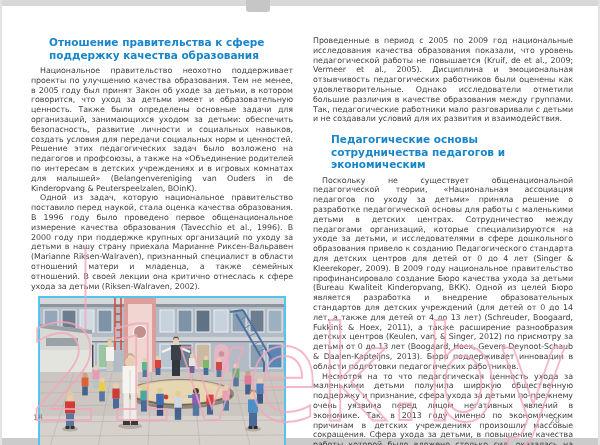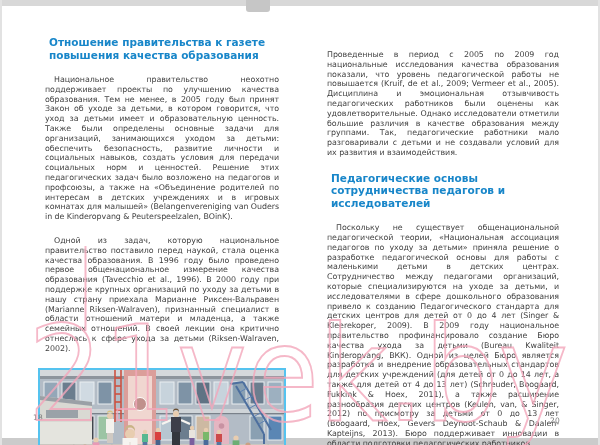--- a/index.html
+++ b/index.html
@@ -19,21 +19,21 @@
   .col{position:absolute;top:36px;}
   .col-left{left:31px;width:262px;}
   .col-right{left:313px;width:260px;}
 
   .heading{
     color:#1886c9;font-weight:bold;font-size:10.5px;line-height:12.5px;
     margin:0 0 5px 18px;letter-spacing:0;
   }
   .col-right .heading{margin-top:9px;}
   p.body{
-    margin:14px;font-size:7.9px;line-height:9.8px;letter-spacing:-0.05px;
+    margin:0;font-size:7.9px;line-height:9.8px;letter-spacing:-0.05px;
     color:#3f3f3f;text-align:justify;text-indent:9px;
   }
   p.body.no-indent{text-indent:0;}
 
   
   .photo-frame{
     margin:5px 0 0 7px;width:244px;height:148px;
     border:2px solid #55c3ef;background:#cbc6bf;
   }
   .photo-frame svg{display:block;}
@@ -50,21 +50,21 @@
 </head>
 <body>
 
 <div class="edge-top"></div>
 <div class="edge-top-notch"></div>
 <div class="edge-bottom"></div>
 <div class="edge-left"></div>
 <div class="edge-right"></div>
 
 <div class="col col-left">
-  <h2 class="heading">Отношение правительства к газете повышения качества образования</h2>
+  <h2 class="heading">Отношение правительства к сфере поддержку качества образования</h2>
   <p class="body">Национальное правительство неохотно поддерживает проекты по улучшению качества образования. Тем не менее, в 2005 году был принят Закон об уходе за детьми, в котором говорится, что уход за детьми имеет и образовательную ценность. Также были определены основные задачи для организаций, занимающихся уходом за детьми: обеспечить безопасность, развитие личности и социальных навыков, создать условия для передачи социальных норм и ценностей. Решение этих педагогических задач было возложено на педагогов и профсоюзы, а также на «Объединение родителей по интересам в детских учреждениях и в игровых комнатах для малышей» (Belangenvereniging van Ouders in de Kinderopvang &amp; Peuterspeelzalen, BOinK).</p>
   <p class="body">Одной из задач, которую национальное правительство поставило перед наукой, стала оценка качества образования. В 1996 году было проведено первое общенациональное измерение качества образования (Tavecchio et al., 1996). В 2000 году при поддержке крупных организаций по уходу за детьми в нашу страну приехала Марианне Риксен-Вальравен (Marianne Riksen-Walraven), признанный специалист в области отношений матери и младенца, а также семейных отношений. В своей лекции она критично отнеслась к сфере ухода за детьми (Riksen-Walraven, 2002).</p>
 
   <div class="photo-frame">
     <svg width="244" height="148" viewBox="0 0 244 148">
       <defs>
         <rect id="win" width="14" height="22"></rect>
         <rect id="winlo" width="14" height="24"></rect>
       </defs>
 
@@ -301,21 +301,21 @@
         <rect x="-4.5" y="30" width="4" height="3" fill="#2e2e2e"></rect>
         <rect x="0.5" y="30" width="4" height="3" fill="#2e2e2e"></rect>
       </g>
     </svg>
   </div>
 </div>
 <div class="page-num page-num-left">18</div>
 
 <div class="col col-right">
   <p class="body no-indent">Проведенные в период с 2005 по 2009 год национальные исследования качества образования показали, что уровень педагогической работы не повышается (Kruif, de et al., 2009; Vermeer et al., 2005). Дисциплина и эмоциональная отзывчивость педагогических работников были оценены как удовлетворительные. Однако исследователи отметили большие различия в качестве образования между группами. Так, педагогические работники мало разговаривали с детьми и не создавали условий для их развития и взаимодействия.</p>
-  <h2 class="heading">Педагогические основы сотрудничества педагогов и исследователей</h2>
+  <h2 class="heading">Педагогические основы сотрудничества педагогов и экономическим</h2>
   <p class="body">Поскольку не существует общенациональной педагогической теории, «Национальная ассоциация педагогов по уходу за детьми» приняла решение о разработке педагогической основы для работы с маленькими детьми в детских центрах. Сотрудничество между педагогами организаций, которые специализируются на уходе за детьми, и исследователями в сфере дошкольного образования привело к созданию Педагогического стандарта для детских центров для детей от 0 до 4 лет (Singer &amp; Kleerekoper, 2009). В 2009 году национальное правительство профинансировало создание Бюро качества ухода за детьми (Bureau Kwaliteit Kinderopvang, ВКК). Одной из целей Бюро является разработка и внедрение образовательных стандартов для детских учреждений (для детей от 0 до 14 лет, а также для детей от 4 до 13 лет) (Schreuder, Boogaard, Fukkink &amp; Hoex, 2011), а также расширение разнообразия детских центров (Keulen, van, &amp; Singer, 2012) по присмотру за детьми от 0 до 13 лет (Boogaard, Hoex, Gevers Deynoot-Schaub &amp; Daalen-Kapteijns, 2013). Бюро поддерживает инновации в области подготовки педагогических работников.</p>
   <p class="body">Несмотря на то что педагогическая ценность ухода за маленькими детьми получила широкую общественную поддержку и признание, сфера ухода за детьми по-прежнему очень уязвима перед лицом негативных явлений в экономике. Так, в 2013 году именно по экономическим причинам в детских учреждениях произошли массовые сокращения. Сфера ухода за детьми, в повышение качества работы которой было вложено столько сил, оказалась на грани уничтожения. Учреждения закрывались, педагоги теряли свою работу, численность детских групп увеличивалась, и в результате дети младшего возраста лишались знакомой и специально созданной для них среды. «Шум вокруг младенцев» — гласит заголовок в газете «Фрей Недерланд» от 23 марта 2013 года.</p>
 </div>
 <div class="page-num page-num-right">20</div>
 
 <svg class="watermark-layer" width="600" height="445" viewBox="0 0 600 445">
   <g fill="none" stroke="#f3a7bb" stroke-width="2" opacity="0.8">
     <line x1="85.5" y1="246" x2="85.5" y2="331"></line>
     <text x="28" y="420" font-size="131" font-family="DejaVu Sans, sans-serif" textLength="540" lengthAdjust="spacingAndGlyphs">21vek.by</text>
   </g>

